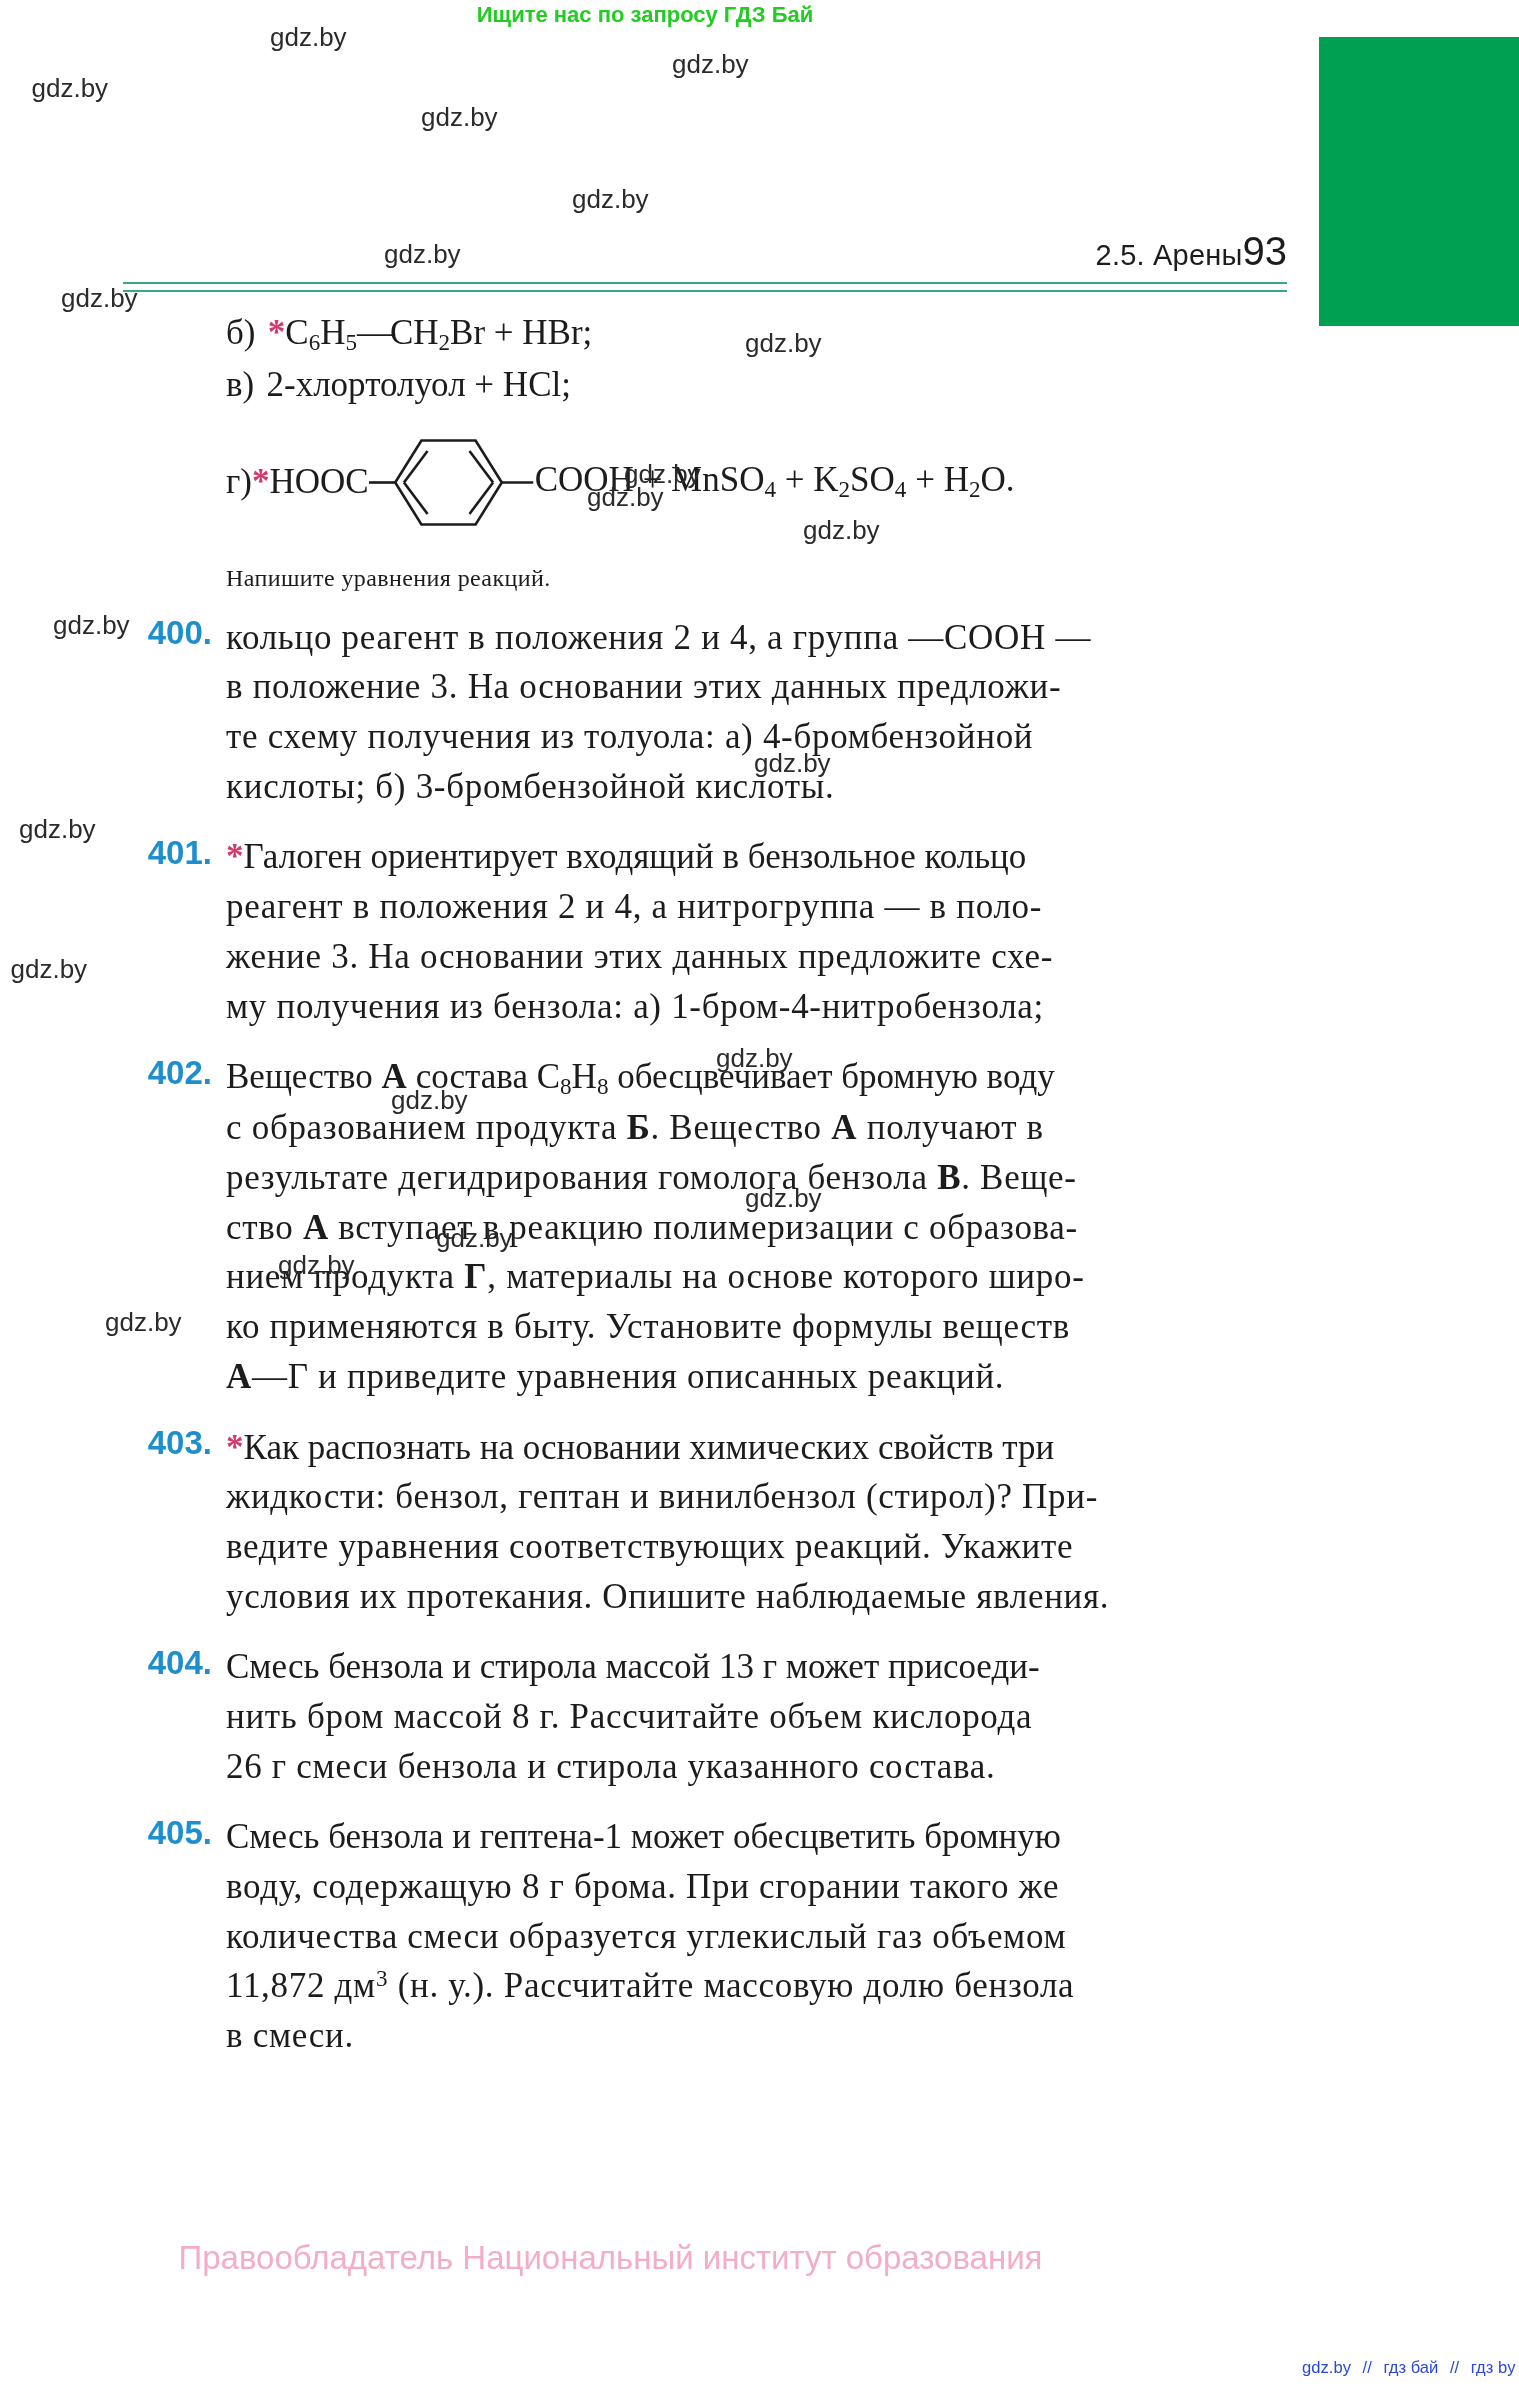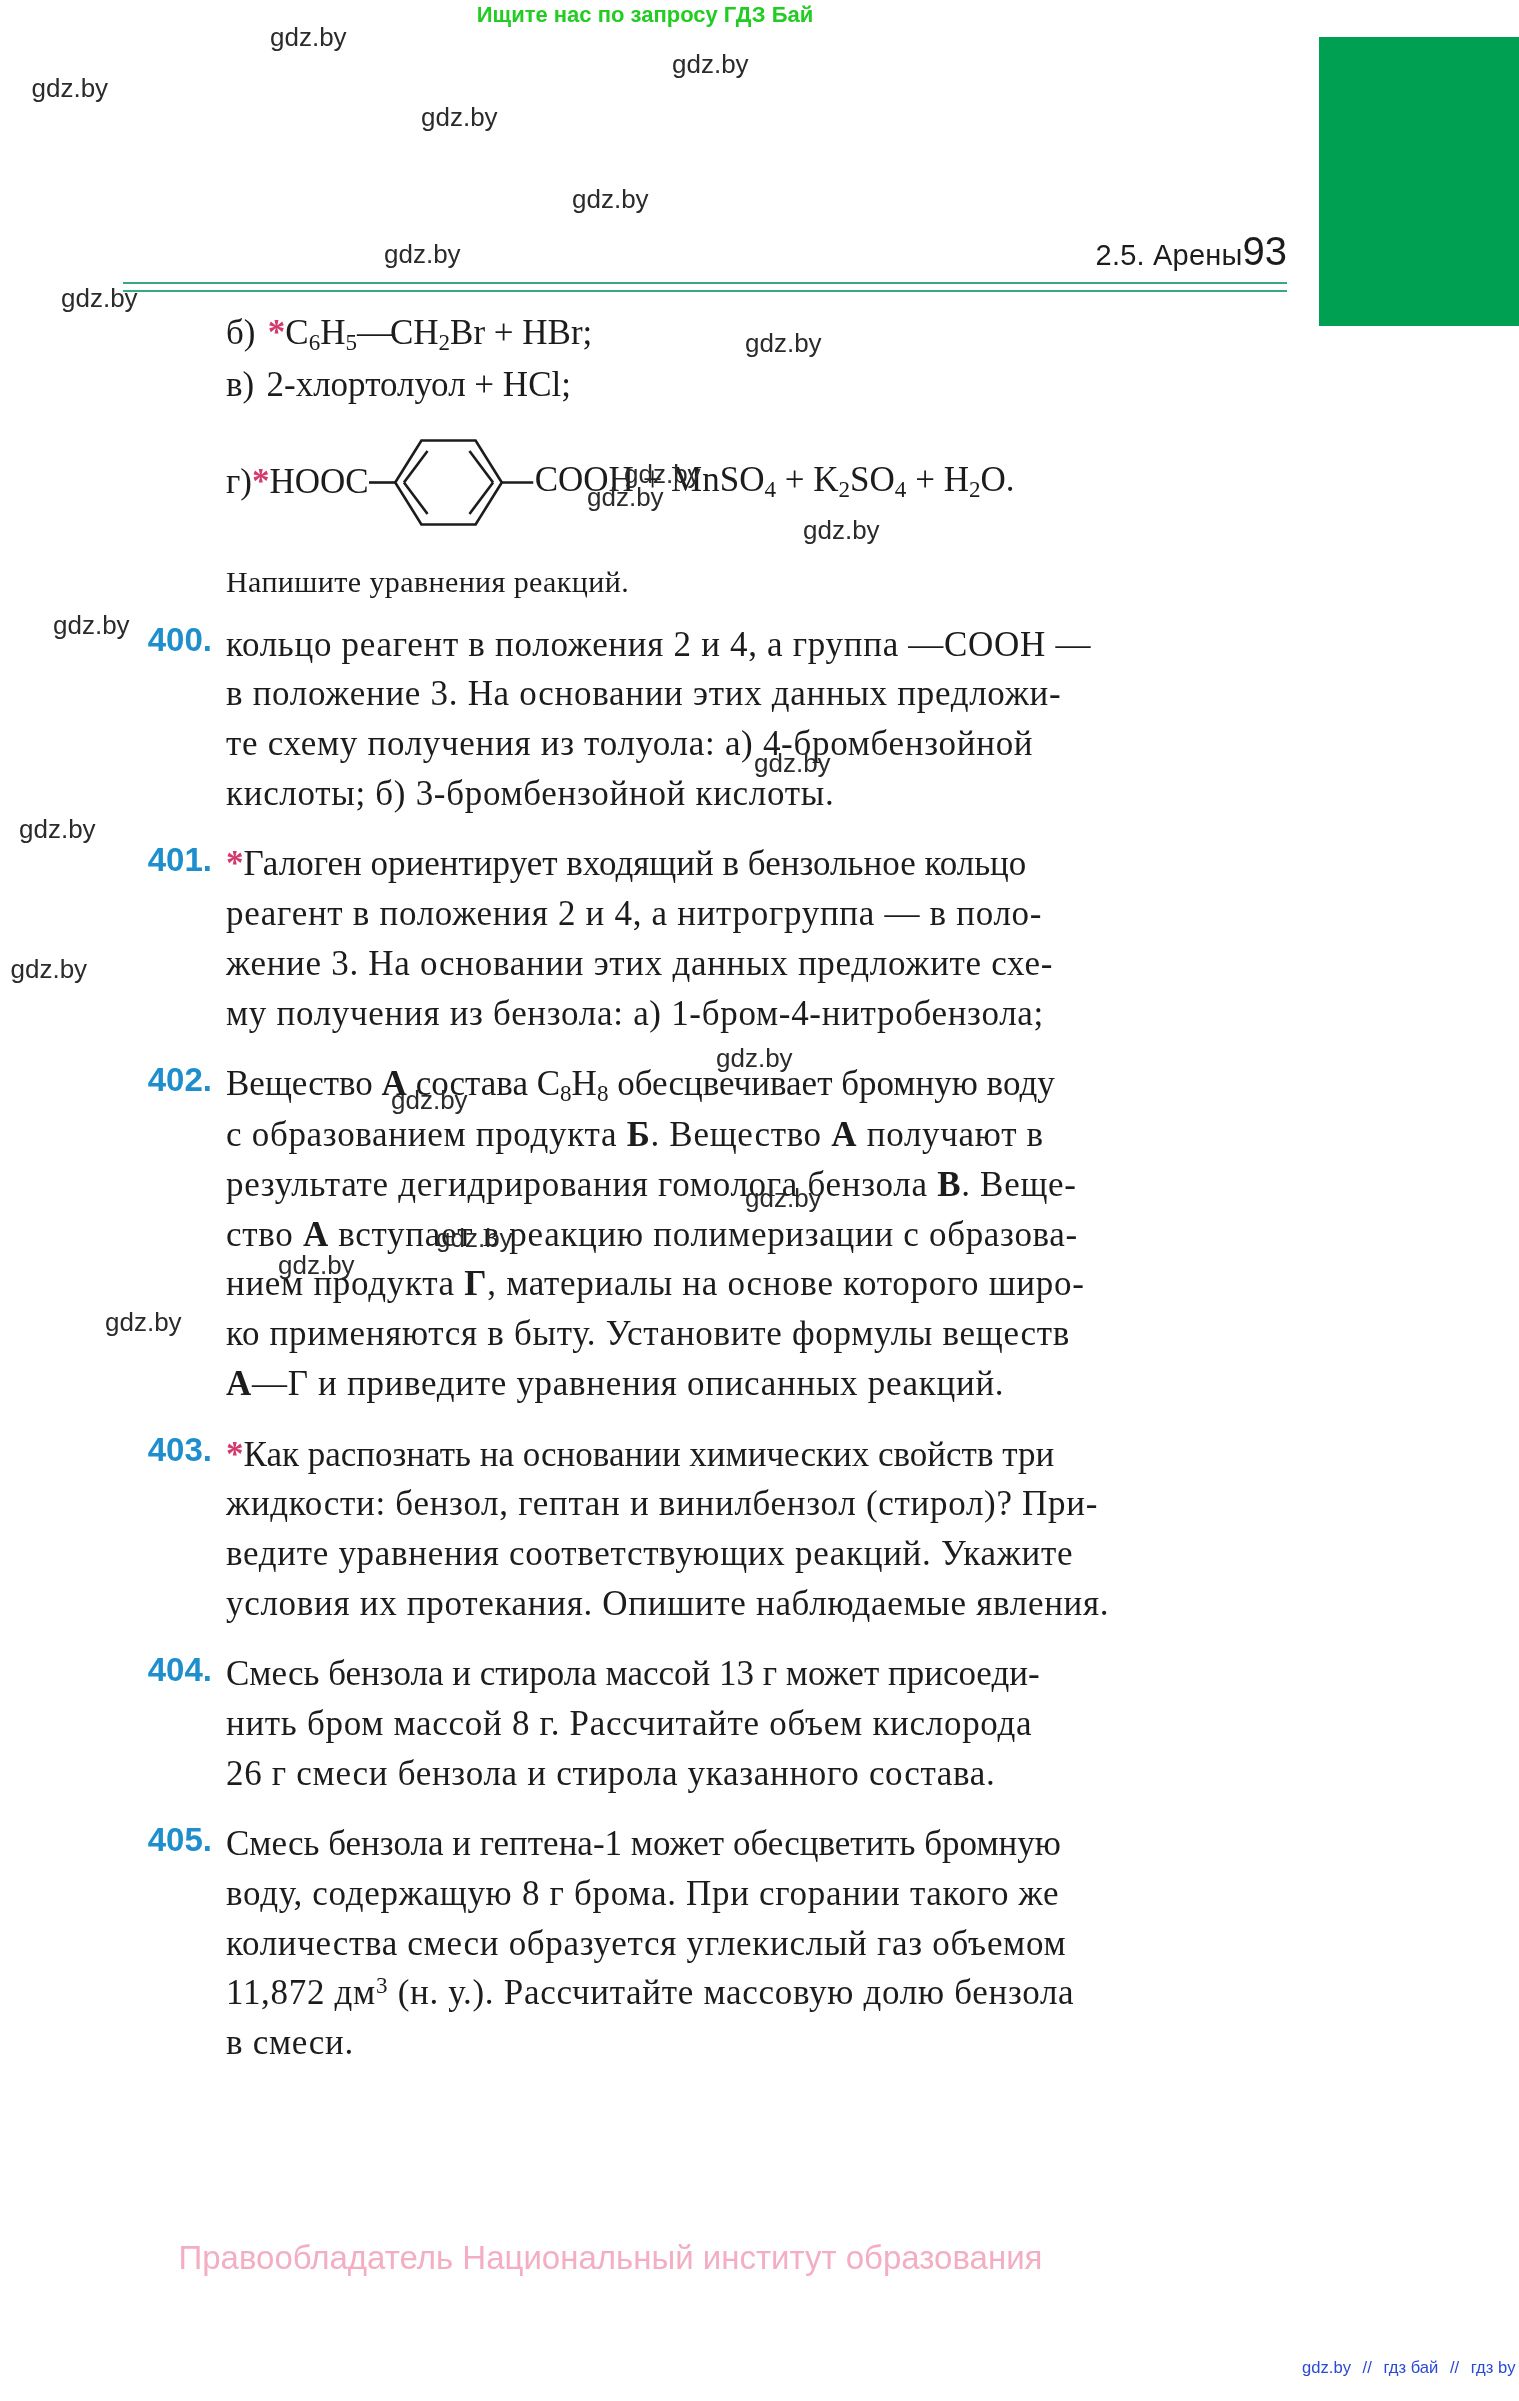--- a/index.html
+++ b/index.html
@@ -115,21 +115,21 @@
     align-items: center;
     font-size: 35px;
     color: #1c1c1c;
     white-space: nowrap;
     margin-top: 19px;
   }
   .ring-svg { display: block; }
 
   .prompt {
     margin-left: 226px;
-    font-size: 30px;
+    font-size: 24px;
     color: #1c1c1c;
     margin-top: 30px;
     letter-spacing: 0.4px;
   }
 
   
   .ex {
     display: flex;
     align-items: flex-start;
     margin-top: 21px;

